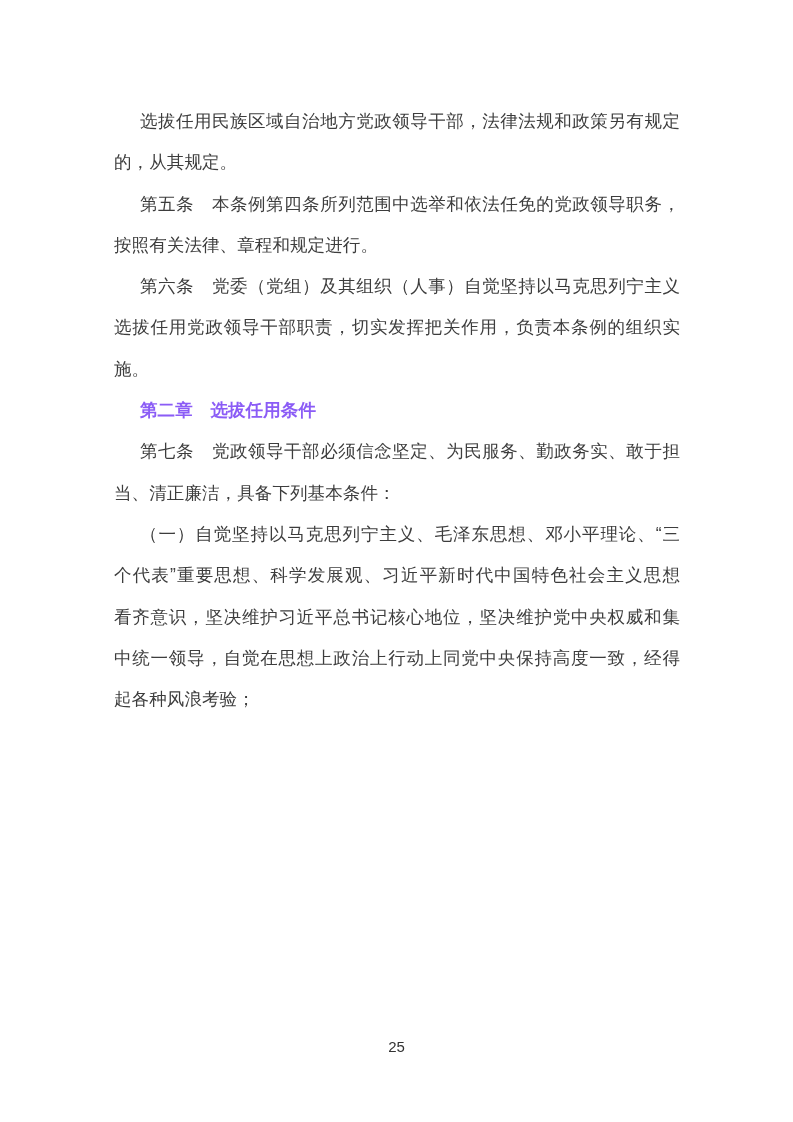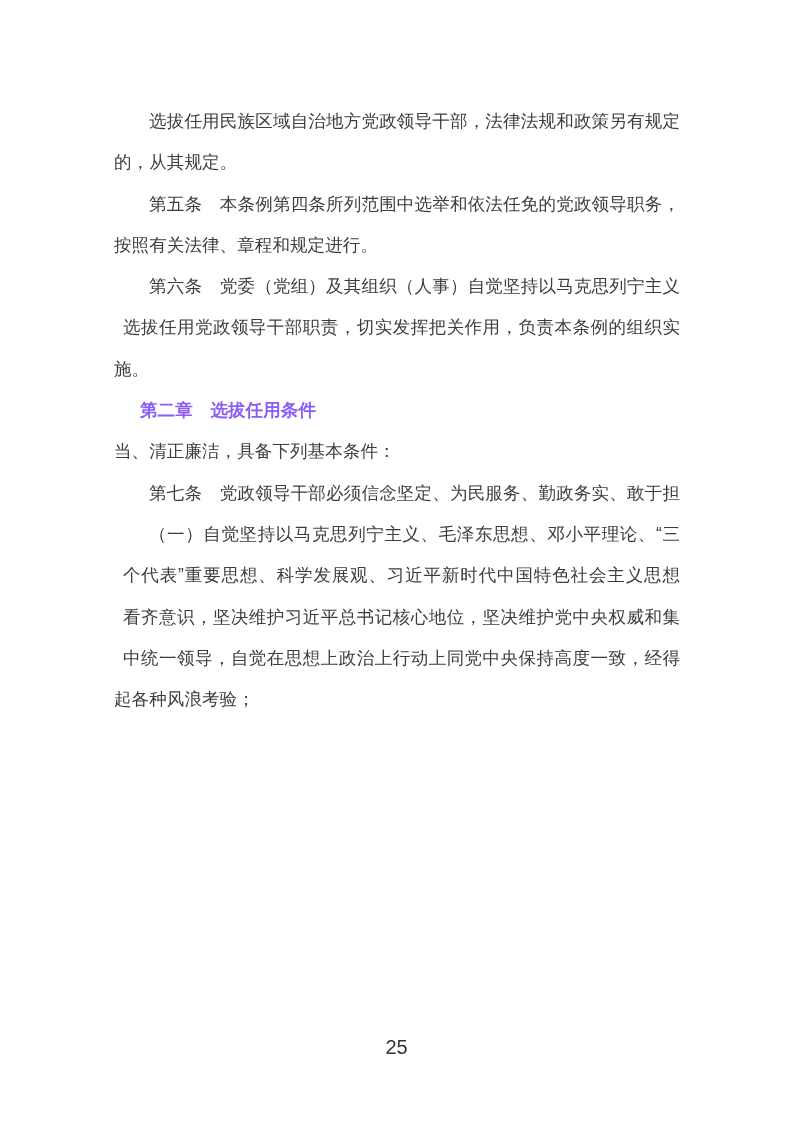--- a/index.html
+++ b/index.html
@@ -30,33 +30,32 @@
     min-height: 41.3px;
     white-space: pre-wrap;
   }
   
   .in { text-indent: 26px; }
   
   .jf {
     text-align: justify;
     text-align-last: justify;
     text-justify: inter-ideograph;
-    margin-left: 9px;
   }
   .heading {
     font-weight: bold;
     color: #8b5cf6;
   }
   .footer {
     position: absolute;
     top: 1038px;
     left: 0;
     width: 100%;
     text-align: center;
-    font-size: 20px;
+    font-size: 15px;
     line-height: 18px;
     color: #333333;
   }
 </style>
 </head>
 <body>
 
 <div class="page">
   <div class="content">
 
@@ -74,22 +73,22 @@
       <div class="ln in jf">第六条　党委（党组）及其组织（人事）自觉坚持以马克思列宁主义</div>
       <div class="ln jf">选拔任用党政领导干部职责，切实发挥把关作用，负责本条例的组织实</div>
       <div class="ln">施。</div>
     </div>
 
     <div class="para heading">
       <div class="ln in">第二章　选拔任用条件</div>
     </div>
 
     <div class="para">
+      <div class="ln in jf">第七条　党政领导干部必须信念坚定、为民服务、勤政务实、敢于担</div>
       <div class="ln">当、清正廉洁，具备下列基本条件：</div>
-      <div class="ln in jf">第七条　党政领导干部必须信念坚定、为民服务、勤政务实、敢于担</div>
     </div>
 
     <div class="para">
       <div class="ln in jf">（一）自觉坚持以马克思列宁主义、毛泽东思想、邓小平理论、“三</div>
       <div class="ln jf">个代表”重要思想、科学发展观、习近平新时代中国特色社会主义思想</div>
       <div class="ln jf">看齐意识，坚决维护习近平总书记核心地位，坚决维护党中央权威和集</div>
       <div class="ln jf">中统一领导，自觉在思想上政治上行动上同党中央保持高度一致，经得</div>
       <div class="ln">起各种风浪考验；</div>
     </div>
 

